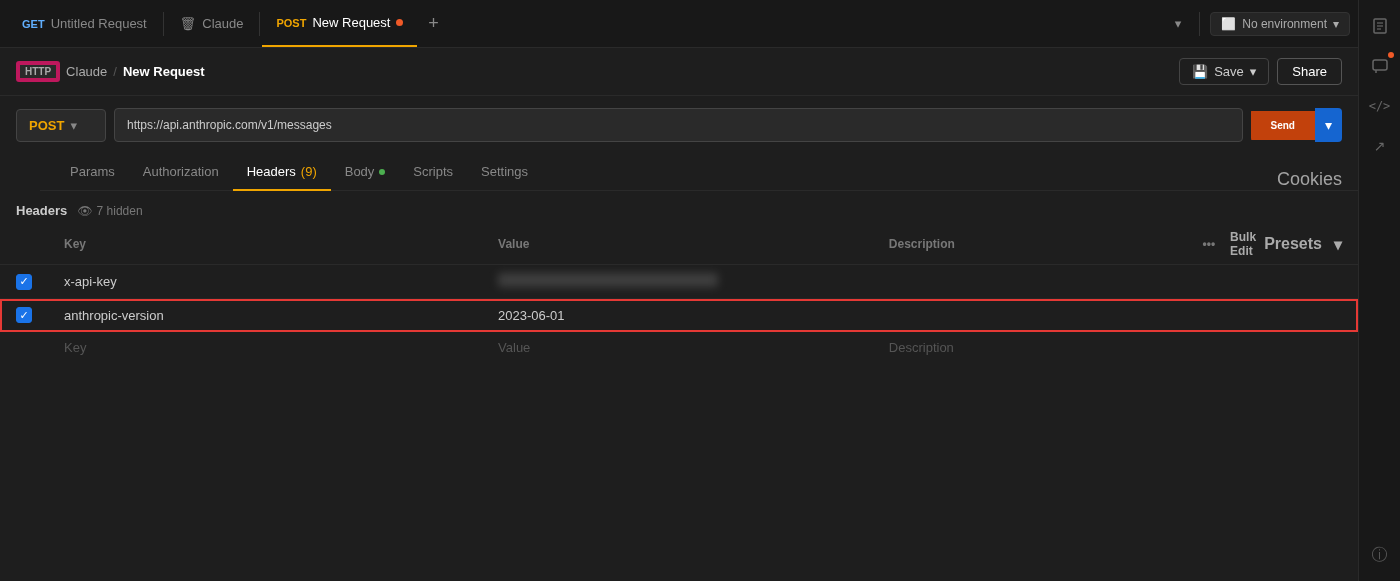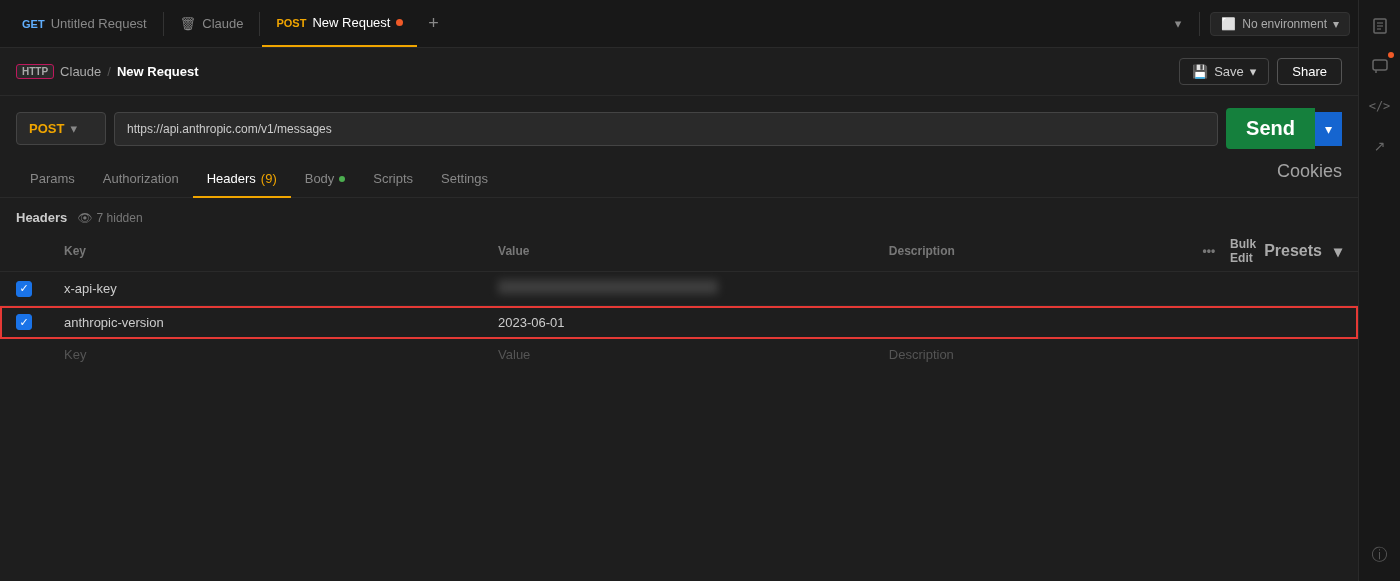--- a/index.html
+++ b/index.html
@@ -122,21 +122,21 @@
 
     .breadcrumb {
       display: flex;
       align-items: center;
       gap: 6px;
       font-size: 13px;
     }
 
     .breadcrumb .http-badge {
       background: #2a2a2a;
-      border: 1px solid #be185d;
+      border: 4px solid #be185d;
       border-radius: 3px;
       padding: 1px 5px;
       font-size: 10px;
       color: #aaa;
       font-weight: 600;
     }
 
     .breadcrumb .sep { color: #555; }
 
     .breadcrumb .title { color: #fff; font-weight: 600; }
@@ -216,45 +216,46 @@
 
     .send-btn {
       display: flex;
       align-items: center;
       gap: 0;
       border-radius: 4px;
       overflow: hidden;
     }
 
     .send-main {
-      background: #15803d;
+      background: #c2410c;
       color: #fff;
       border: none;
       padding: 9px 20px;
       cursor: pointer;
-      font-size: 20px;
+      font-size: 10px;
       font-weight: 600;
     }
 
     .send-chevron {
       background: #1565d0;
       color: #fff;
       border: none;
       padding: 9px 10px;
       cursor: pointer;
       font-size: 14px;
     }
 
     
     .tabs-nav {
       display: flex;
-      align-items: flex-start;
+      align-items: flex-end;
       border-bottom: 1px solid #2a2a2a;
       padding: 0 16px;
       position: relative;
+      margin-left: 40px;
     }
 
     .nav-tab {
       padding: 10px 14px;
       cursor: pointer;
       color: #888;
       font-size: 13px;
       display: flex;
       align-items: center;
       gap: 5px;

